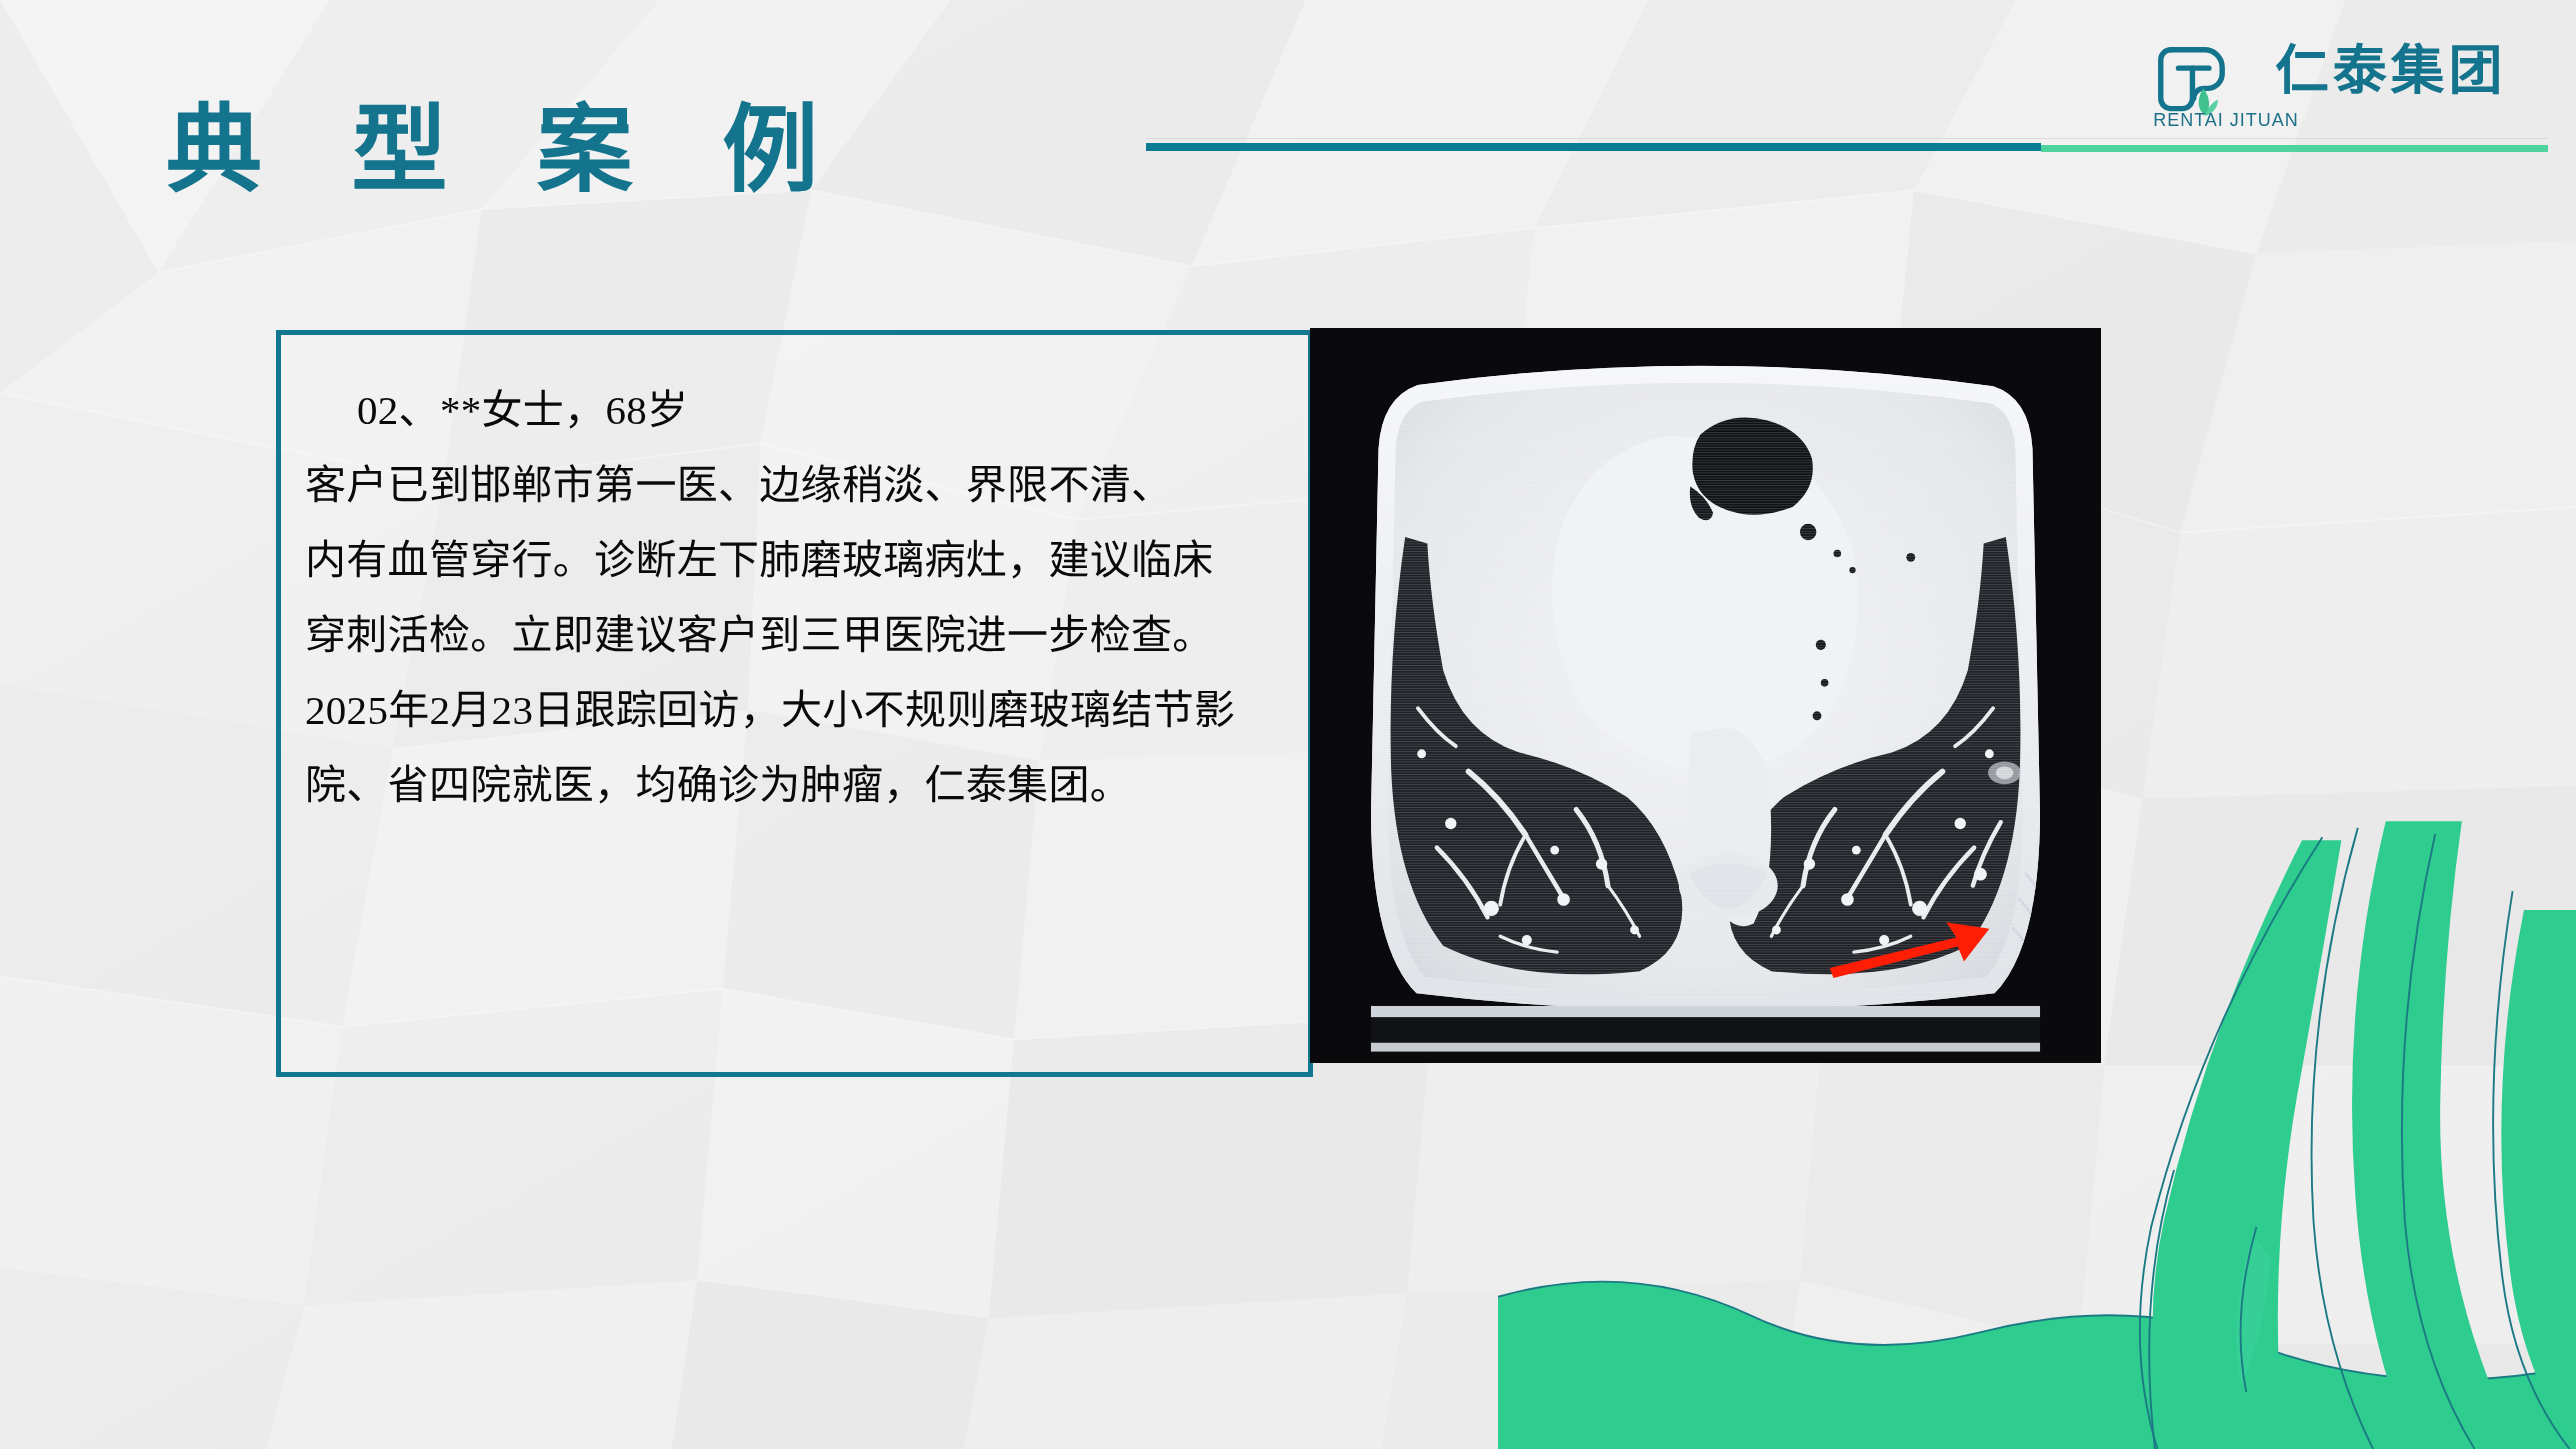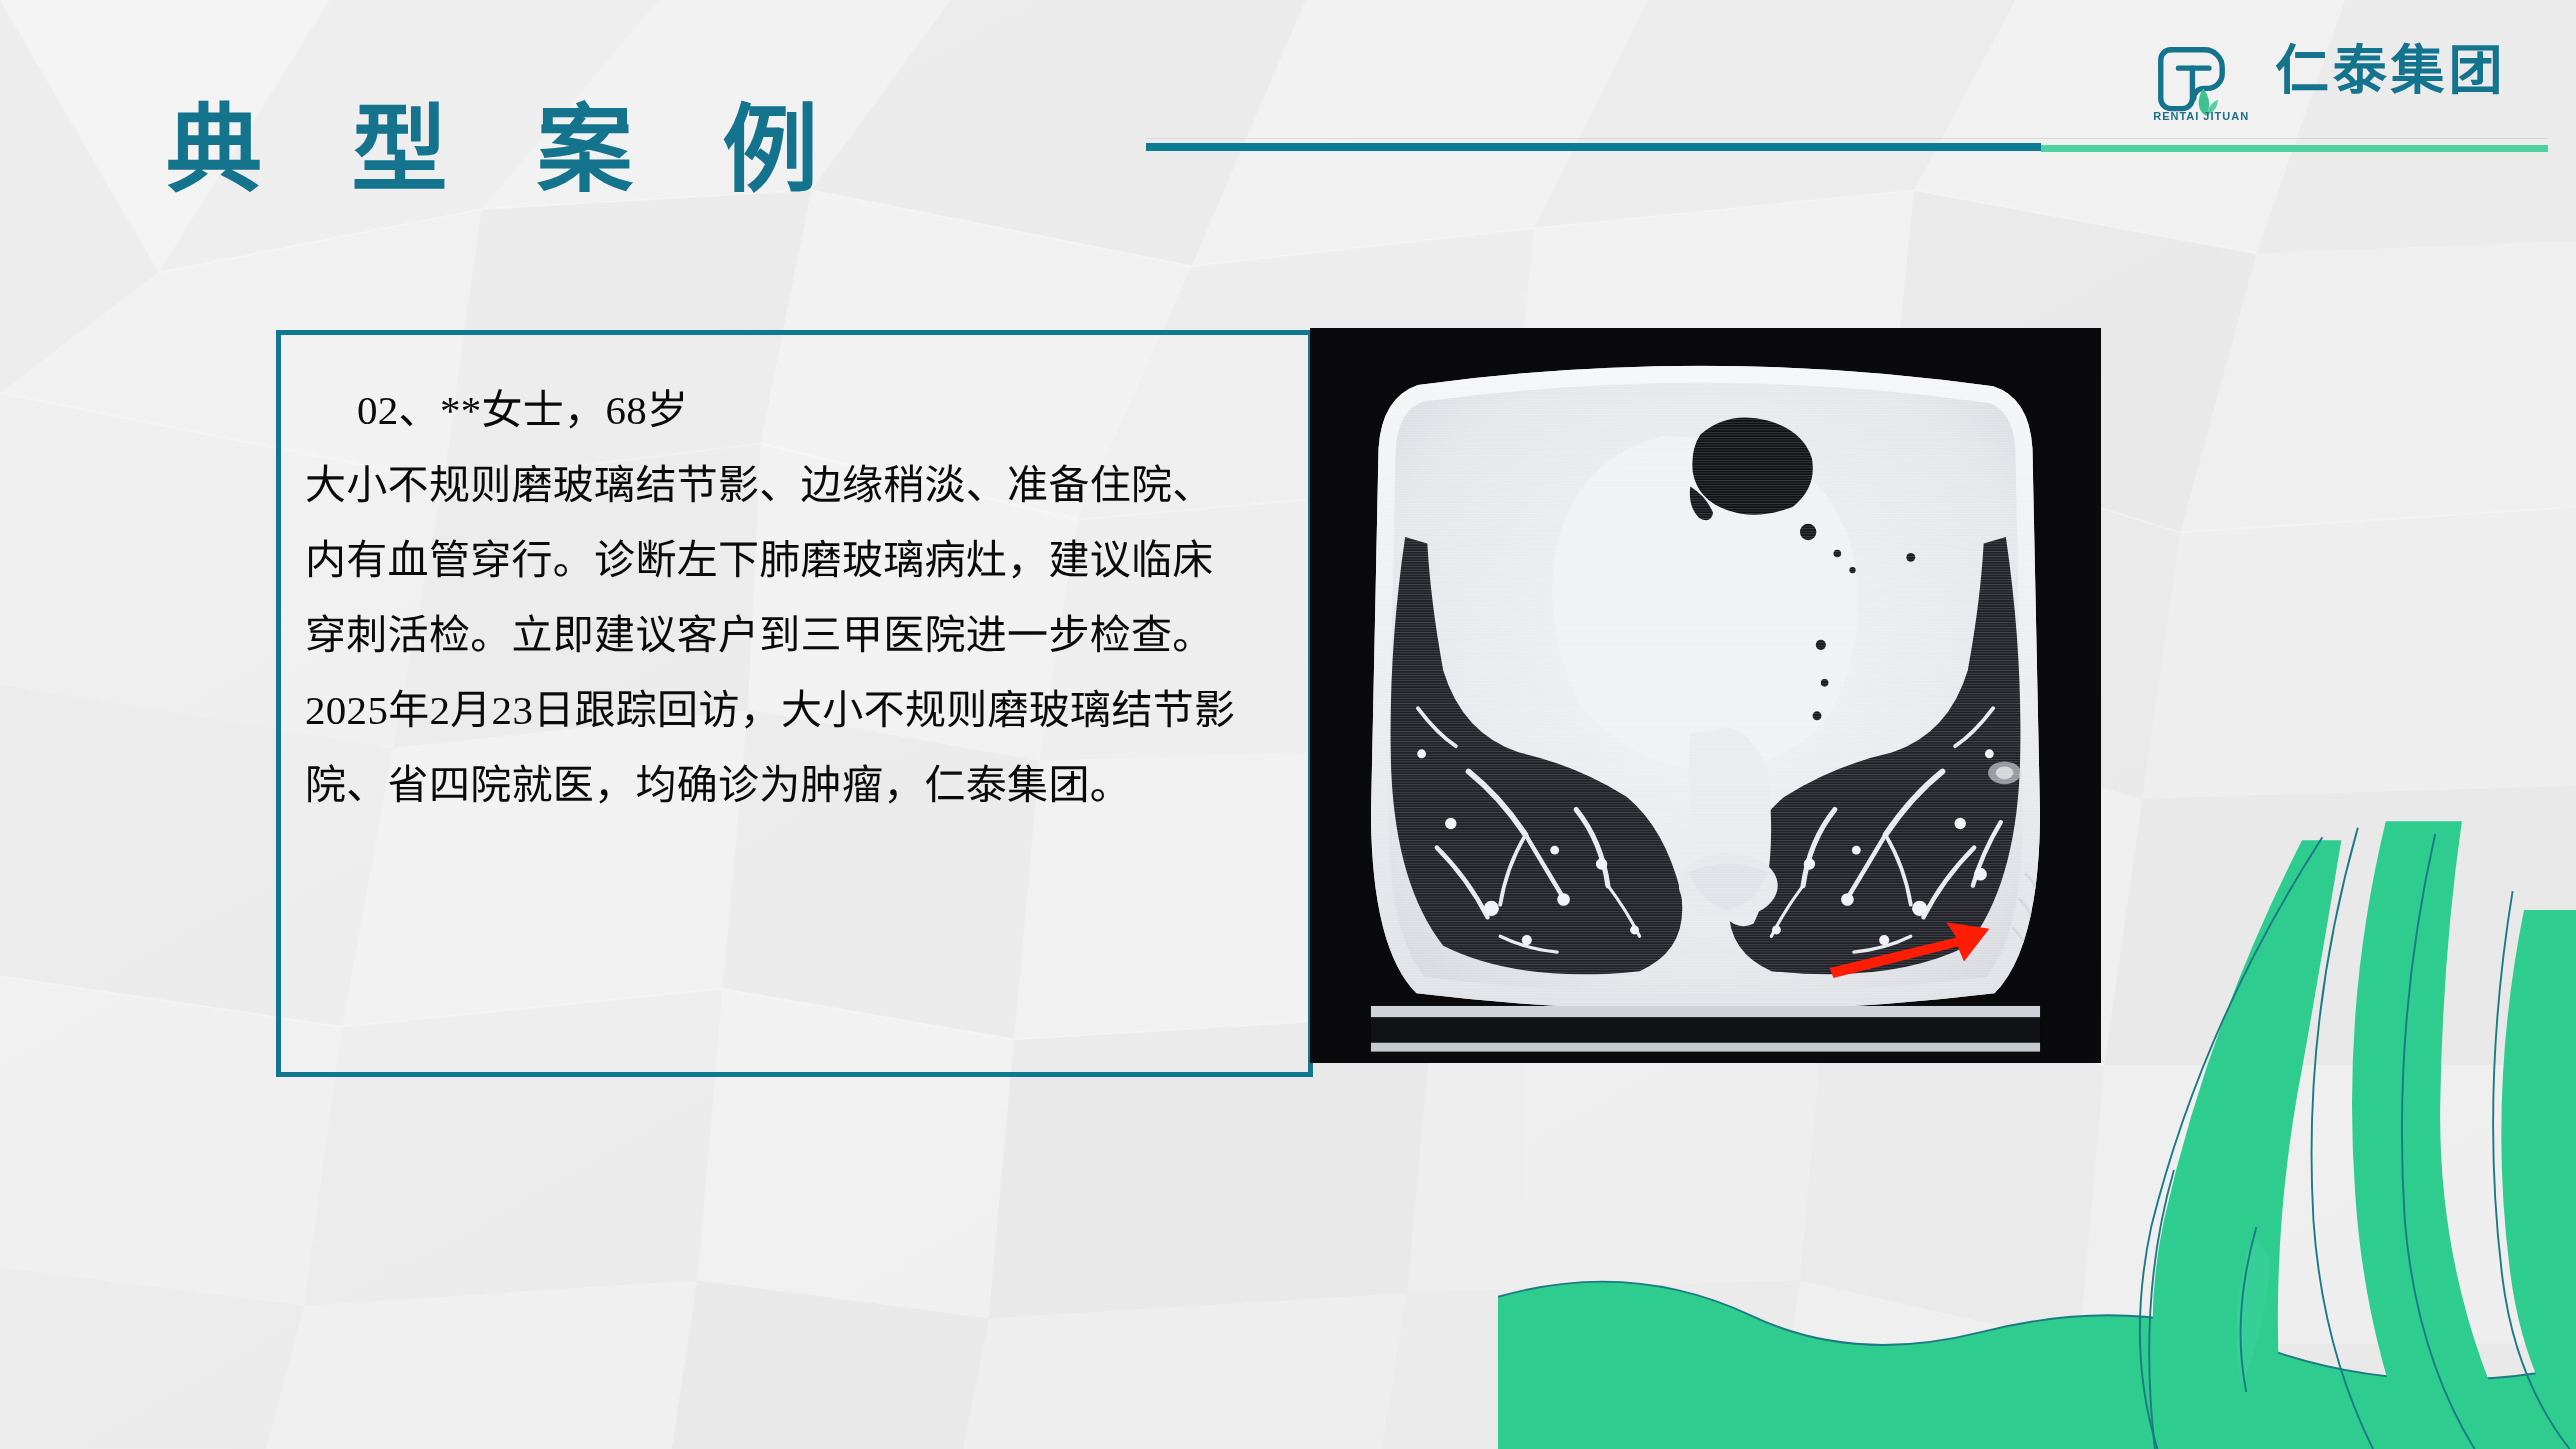--- a/index.html
+++ b/index.html
@@ -87,22 +87,22 @@
     position: relative;
   }
   #logo-mark svg { display:block; width:100%; height:100%; }
   #logo-romaji {
     position: absolute;
     left: 3.2px;
     top: 71px;
     width: 92px;
     text-align: center;
     font-family: "Liberation Sans", sans-serif;
-    font-size: 11px;
-    font-weight: 700;
+    font-size: 18px;
+    font-weight: 400;
     letter-spacing: 1px;
     color: #1b6f87;
     white-space: nowrap;
   }
   #logo-wordmark {
     margin-left: 30px;
     font-family: "DejaVu Sans", "Liberation Sans", sans-serif;
     font-size: 54px;
     font-weight: 700;
     letter-spacing: 3.8px;
@@ -249,21 +249,21 @@
         <path d="M88 121 C99 118 108 107 107 96 C98 100 90 110 88 121 Z" fill="#57cfa0"></path>
       </svg>
       <div id="logo-romaji">RENTAI JITUAN</div>
     </div>
     <div id="logo-wordmark">仁泰集团</div>
   </div>
 
   <div id="case-box">
     <div id="case-text">
       <span class="ln indent">02、**女士，68岁</span>
-      <span class="ln">大小不规则磨玻璃结节影、边缘稍淡、准备住院、</span>
+      <span class="ln">客户已到邯郸市第一医、边缘稍淡、界限不清、</span>
       <span class="ln">内有血管穿行。诊断左下肺磨玻璃病灶，建议临床</span>
       <span class="ln">穿刺活检。立即建议客户到三甲医院进一步检查。</span>
       <span class="ln">2025年2月23日跟踪回访，大小不规则磨玻璃结节影</span>
       <span class="ln">院、省四院就医，均确诊为肿瘤，仁泰集团。</span>
     </div>
   </div>
 
   <div id="ct-figure">
     <svg viewBox="0 0 1248 1160" aria-hidden="true">
       <defs>

